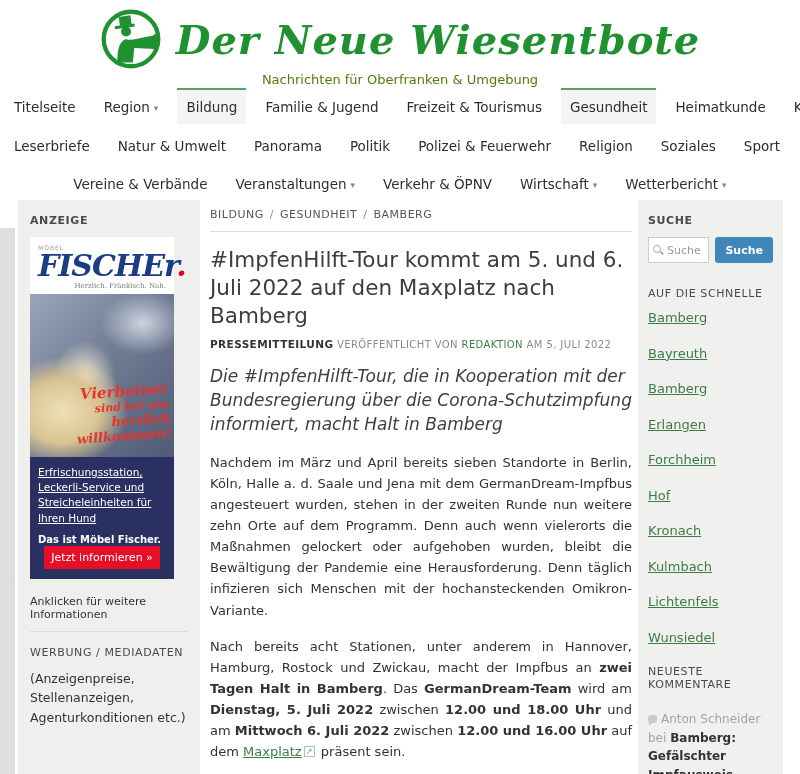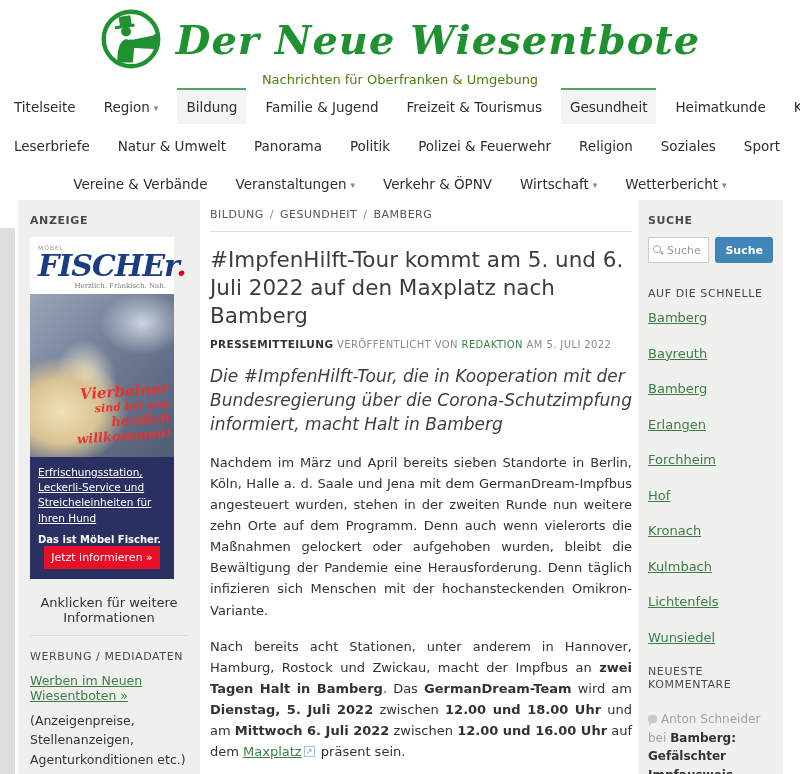--- a/index.html
+++ b/index.html
@@ -43,21 +43,21 @@
   .ad-photo-text{position:absolute;right:4px;bottom:12px;text-align:right;transform:rotate(-4deg);
      color:#e8332c;font-family:"DejaVu Serif","Liberation Serif",serif;font-style:italic;font-weight:bold;}
   .ad-photo-text .l1{font-size:15px;display:block;}
   .ad-photo-text .l2{font-size:11px;display:block;}
   .ad-photo-text .l3{font-size:13px;display:block;}
   .ad-bottom{background:#2a3162;color:#fff;padding:8px 8px 10px;}
   .ad-body{font-size:10.5px;line-height:1.45;text-decoration:underline;}
   .ad-headline{font-size:10px;font-weight:bold;margin-top:8px;}
   .ad-button{display:block;background:#e60f27;color:#fff;text-align:center;font-size:11px;
              margin:1px 6px 0;padding:5px 0;cursor:pointer;}
-  .ad-note{font-size:13px;color:#333;text-align:center;margin:16px 0 10px;}
+  .ad-note{font-size:11px;color:#333;text-align:left;margin:16px 0 10px;}
   .sb-divider{border-top:1px solid #ddd;margin:10px 0 0;}
   .green-link{color:#3c7d46;text-decoration:underline;cursor:pointer;}
   .sb-text{font-size:12.5px;line-height:1.55;color:#333;}
   .sb-link-line{font-size:12.5px;margin:8px 0;}
   
   .breadcrumb{font-size:11px;color:#555;letter-spacing:.5px;padding-top:8px;}
   .breadcrumb .sep{color:#888;margin:0 6px;}
   .bc-divider{border-top:1px solid #ddd;margin:10px 0 14px;}
   .article-title{font-size:21.5px;font-weight:400;color:#3d3d3d;line-height:1.3;margin:0 0 8px;}
   .meta{font-size:10px;color:#8a8a8a;letter-spacing:.4px;margin-bottom:14px;}
@@ -137,21 +137,20 @@
       </div>
       <div class="ad-bottom">
         <div class="ad-body">Erfrischungsstation, Leckerli-Service und Streicheleinheiten für Ihren Hund</div>
         <div class="ad-headline">Das ist Möbel Fischer.</div>
         <span class="ad-button">Jetzt informieren »</span>
       </div>
     </div>
     <div class="ad-note">Anklicken für weitere Informationen</div>
     <div class="sb-divider"></div>
     <div class="sb-heading">WERBUNG / MEDIADATEN</div>
-    <div class="sb-link-line"><a class="green-link">Werben im Neuen Wiesentboten »</a></div>
     <div class="sb-text">(Anzeigenpreise, Stellenanzeigen, Agenturkonditionen etc.)</div>
 
   </div>
 
   <div class="main-col">
     <div class="breadcrumb"><span>BILDUNG</span><span class="sep">/</span><span>GESUNDHEIT</span><span class="sep">/</span><span>BAMBERG</span></div>
     <div class="bc-divider"></div>
     <h1 class="article-title">#ImpfenHilft-Tour kommt am 5. und 6. Juli 2022 auf den Maxplatz nach Bamberg</h1>
     <div class="meta">
       <span class="type">PRESSEMITTEILUNG</span>

